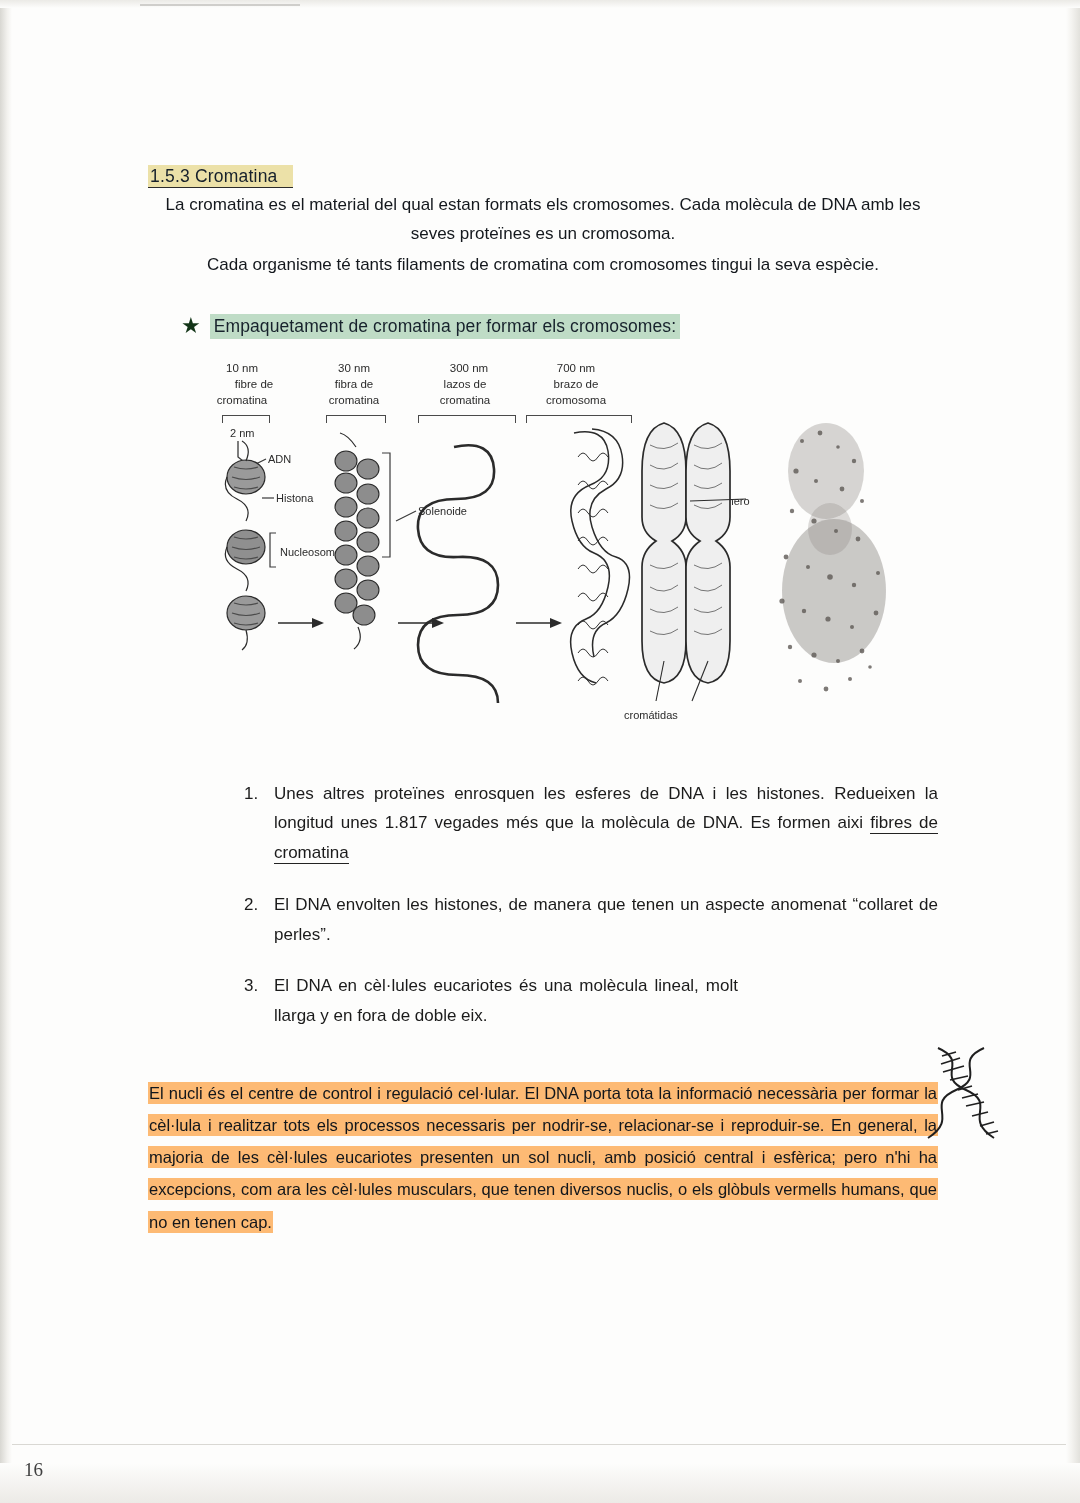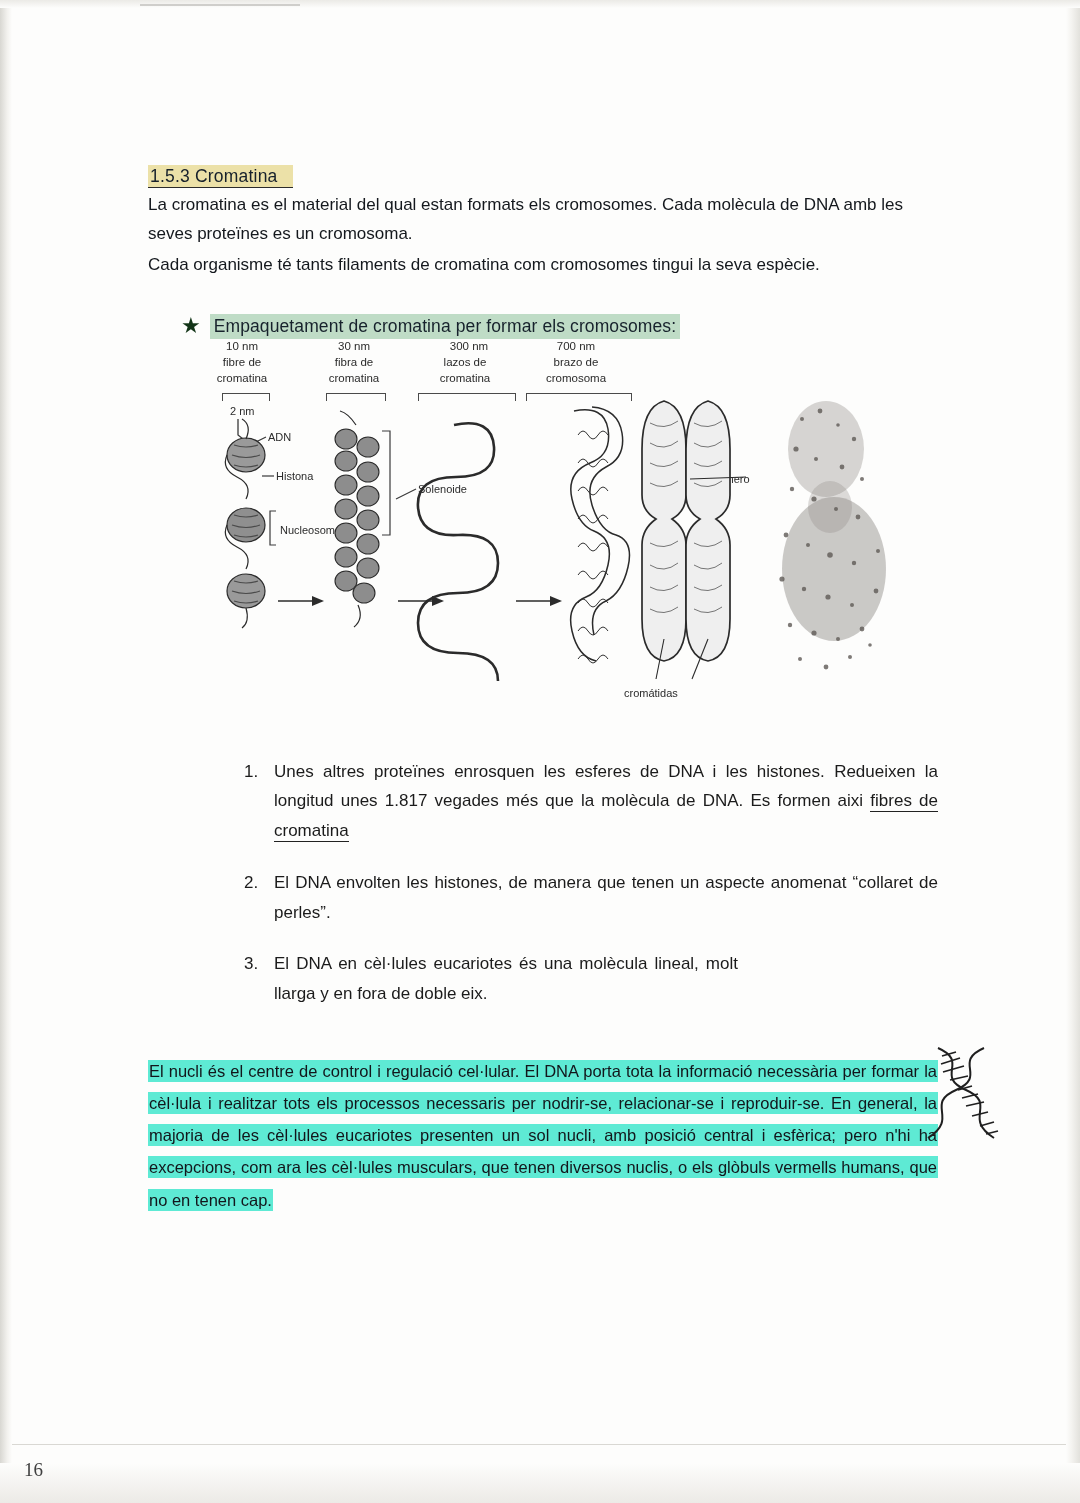--- a/index.html
+++ b/index.html
@@ -67,21 +67,21 @@
   }
 
   .para {
     font-size: 17px;
     line-height: 1.72;
     margin: 18px 0 0 0;
     text-align: justify;
     color: #14181d;
   }
   .para.tight { margin-top: 2px; }
-  .para.nojustify { text-align: left; }
+  .para.nojustify { text-align: center; }
 
   .subhead-wrap {
     margin-top: 34px;
     display: flex;
     align-items: center;
     gap: 9px;
   }
   .star {
     font-size: 22px;
     line-height: 1;
@@ -92,20 +92,21 @@
     font-size: 17.5px;
     color: #17222c;
     background: #bfdcc6;
     padding: 2px 4px 2px 4px;
     letter-spacing: .1px;
   }
 
   
   .figure {
     position: relative;
+    margin-top: 22px;
     margin-left: 38px;
     width: 740px;
     height: 390px;
     color: #2a2a2a;
     text-decoration: underline;
   }
   .fig-label {
     position: absolute;
     font-size: 11.5px;
     line-height: 1.25;
@@ -163,21 +164,21 @@
 
   
   .highlight-block {
     margin-top: 46px;
     font-size: 16.5px;
     line-height: 1.95;
     text-align: justify;
     color: #12161b;
   }
   .highlight-block span.hl {
-    background: #5eead4;
+    background: #fdba74;
     box-decoration-break: clone;
     -webkit-box-decoration-break: clone;
     padding: 2px 1px;
   }
 
   
   .page-number {
     position: absolute;
     left: 24px;
     bottom: 22px;
@@ -214,21 +215,21 @@
 
     <div class="subhead-wrap">
       <span class="star">★</span>
       <span class="subhead">Empaquetament de cromatina per formar els cromosomes:</span>
     </div>
 
     
     <div class="figure">
 
       <div class="fig-label" style="left:8px;  top:0;   width:96px;">10 nm</div>
-      <div class="fig-label" style="left:8px;  top:16px;width:96px;">fibre de</div>
+      <div class="fig-label" style="left:20px;  top:16px;width:96px;">fibre de</div>
       <div class="fig-label" style="left:8px;  top:32px;width:96px;">cromatina</div>
 
       <div class="fig-label" style="left:120px;top:0;   width:96px;">30 nm</div>
       <div class="fig-label" style="left:120px;top:16px;width:96px;">fibra de</div>
       <div class="fig-label" style="left:120px;top:32px;width:96px;">cromatina</div>
 
       <div class="fig-label" style="left:230px;top:0;   width:106px;">300 nm</div>
       <div class="fig-label" style="left:226px;top:16px;width:106px;">lazos de</div>
       <div class="fig-label" style="left:226px;top:32px;width:106px;">cromatina</div>
 

